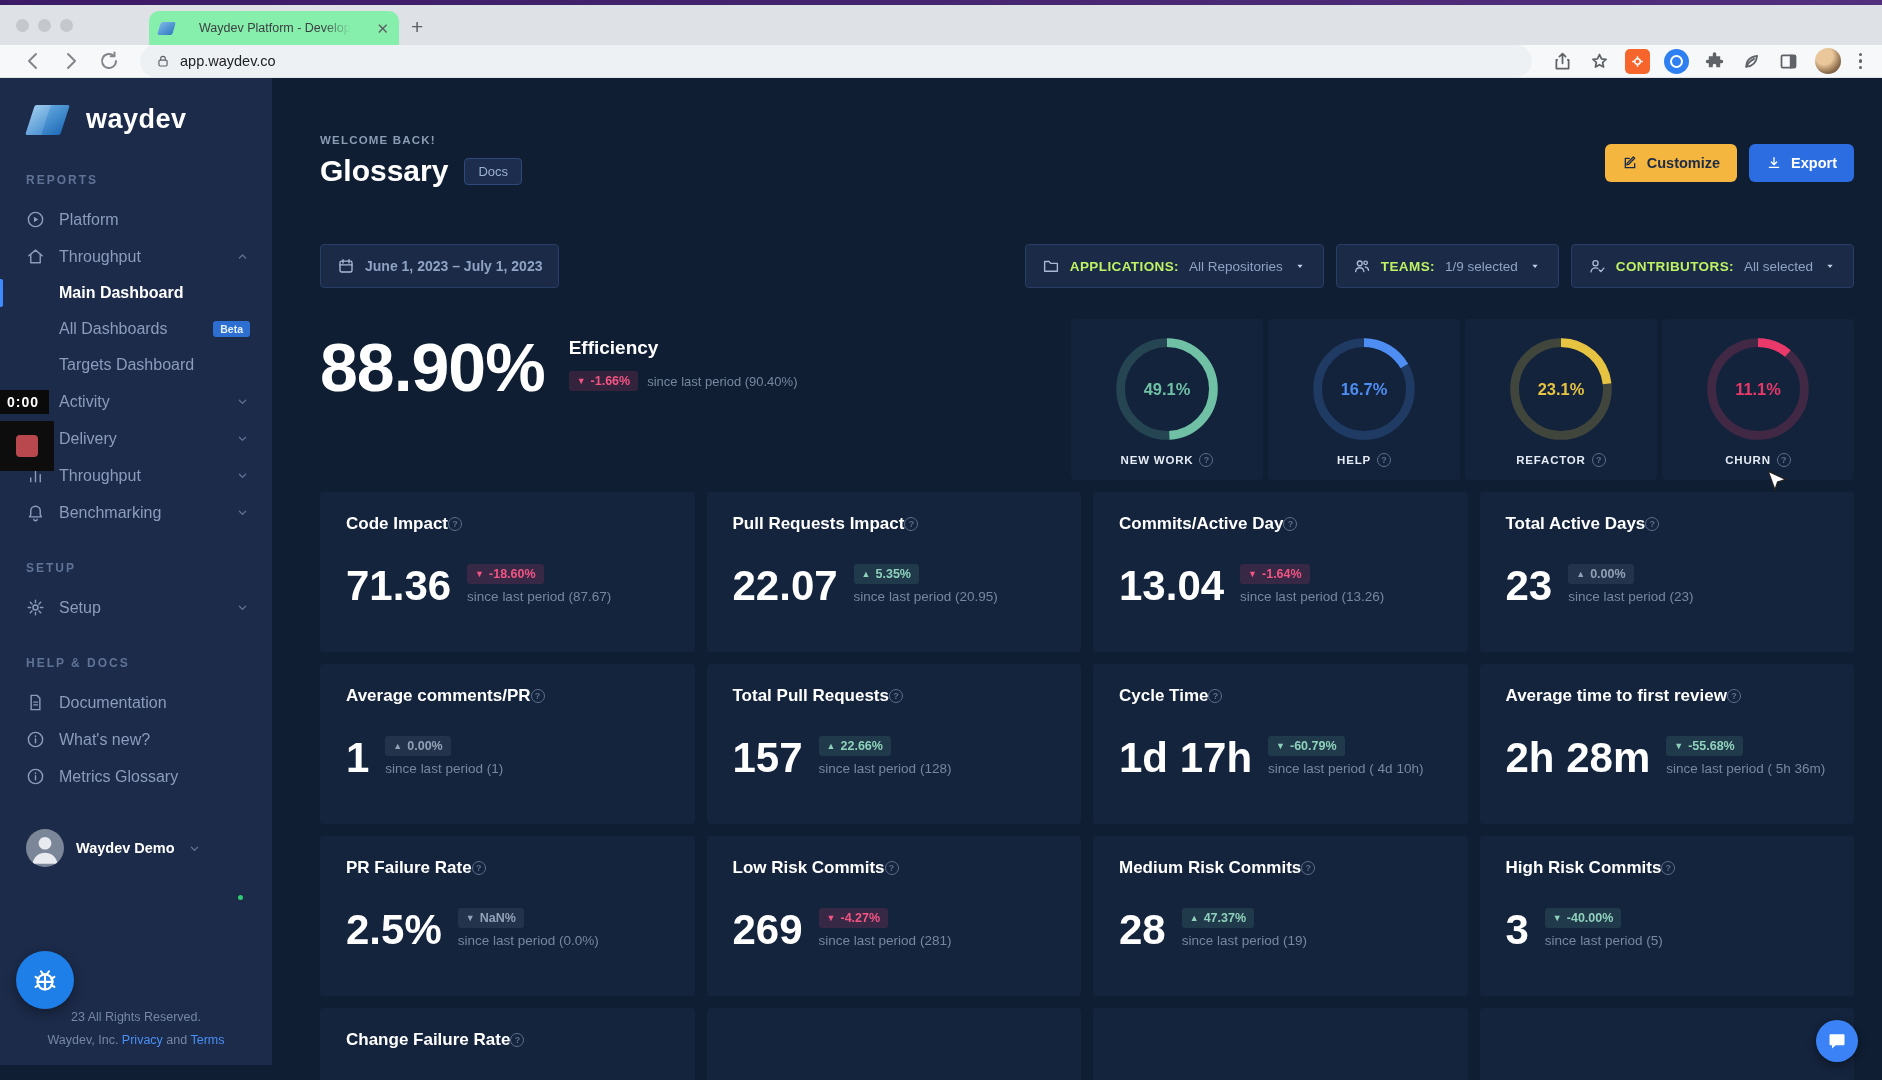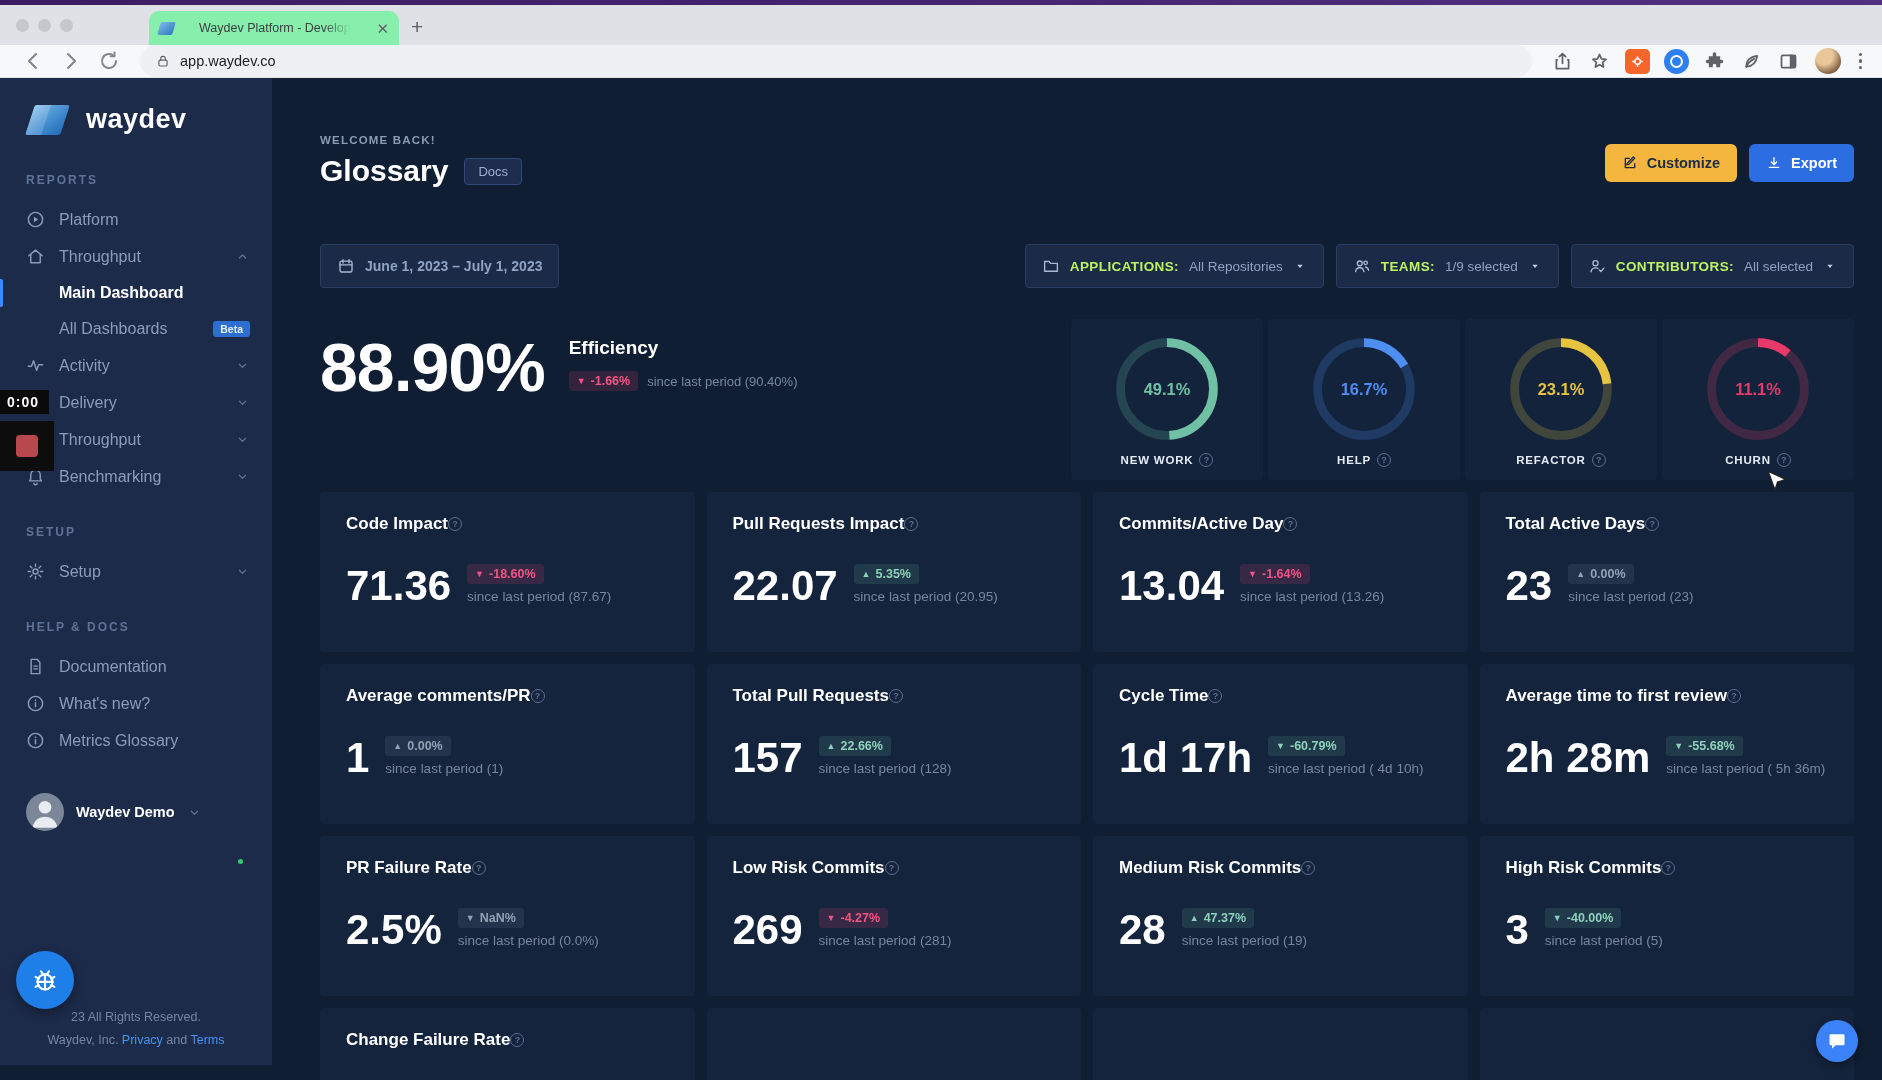--- a/index.html
+++ b/index.html
@@ -234,20 +234,23 @@
                 <path d="M7 14.5l5-5 5 5"></path>
               </svg></span>
           </div>
           <div class="nav-sub active">
             <span class="nav-label">Main Dashboard</span>
           </div>
           <div class="nav-sub">
             <span class="nav-label">All Dashboards</span>
             <span class="beta-badge">Beta</span>
           </div>
+          <div class="nav-sub">
+            <span class="nav-label">Targets Dashboard</span>
+          </div>
           <div class="nav-item">
             <span class="icon"><svg viewBox="0 0 24 24">
                 <path d="M3 13h4l2.5-7 4 12 2.5-7h5"></path>
               </svg></span>
             <span class="nav-label">Activity</span>
             <span class="chev"><svg viewBox="0 0 24 24">
                 <path d="M7 10l5 5 5-5"></path>
               </svg></span>
           </div>
           <div class="nav-item">

